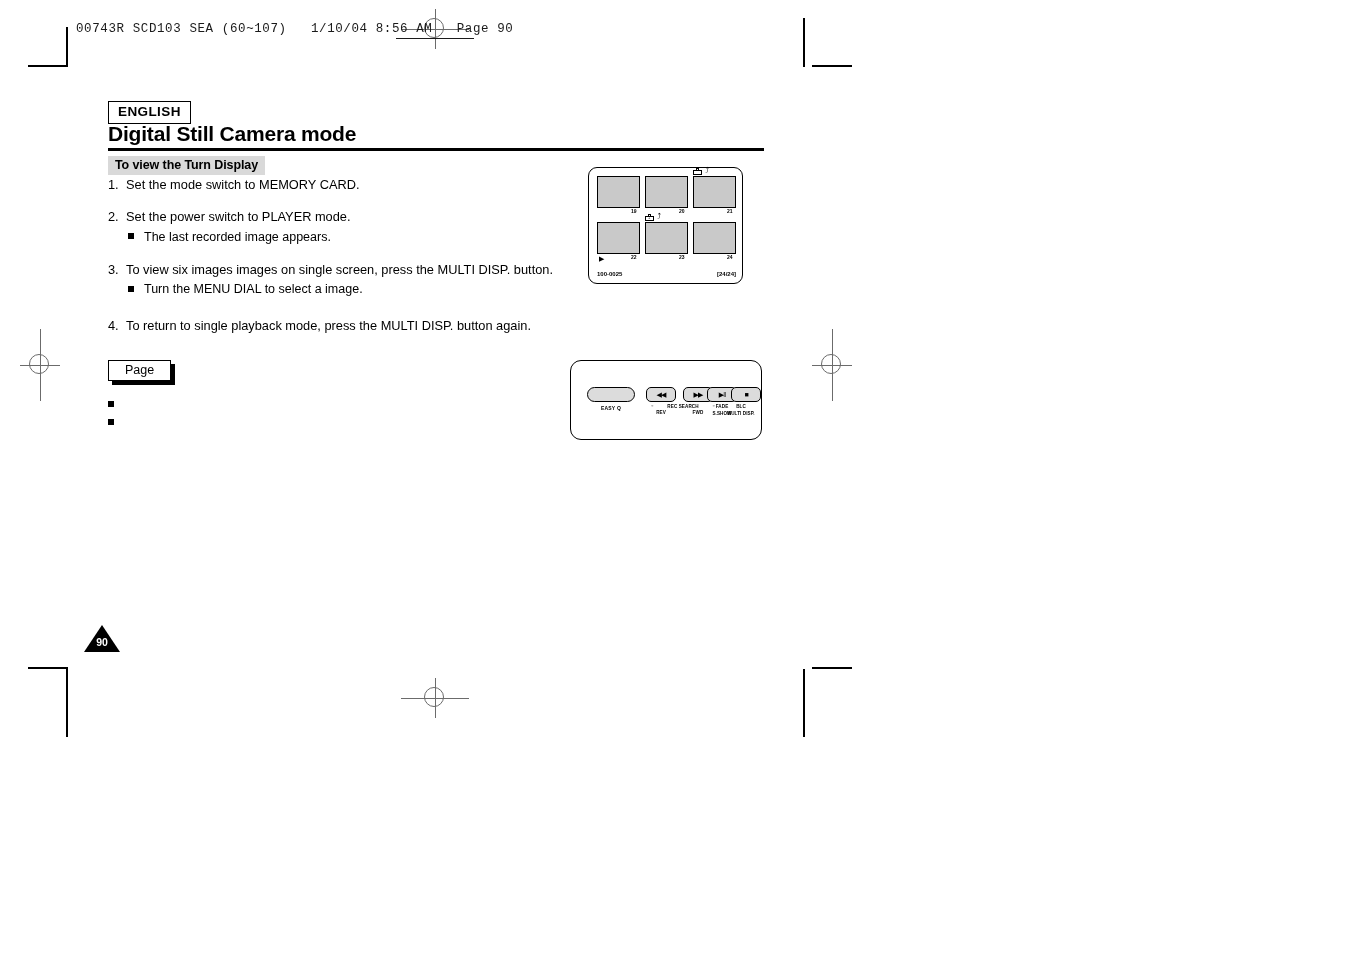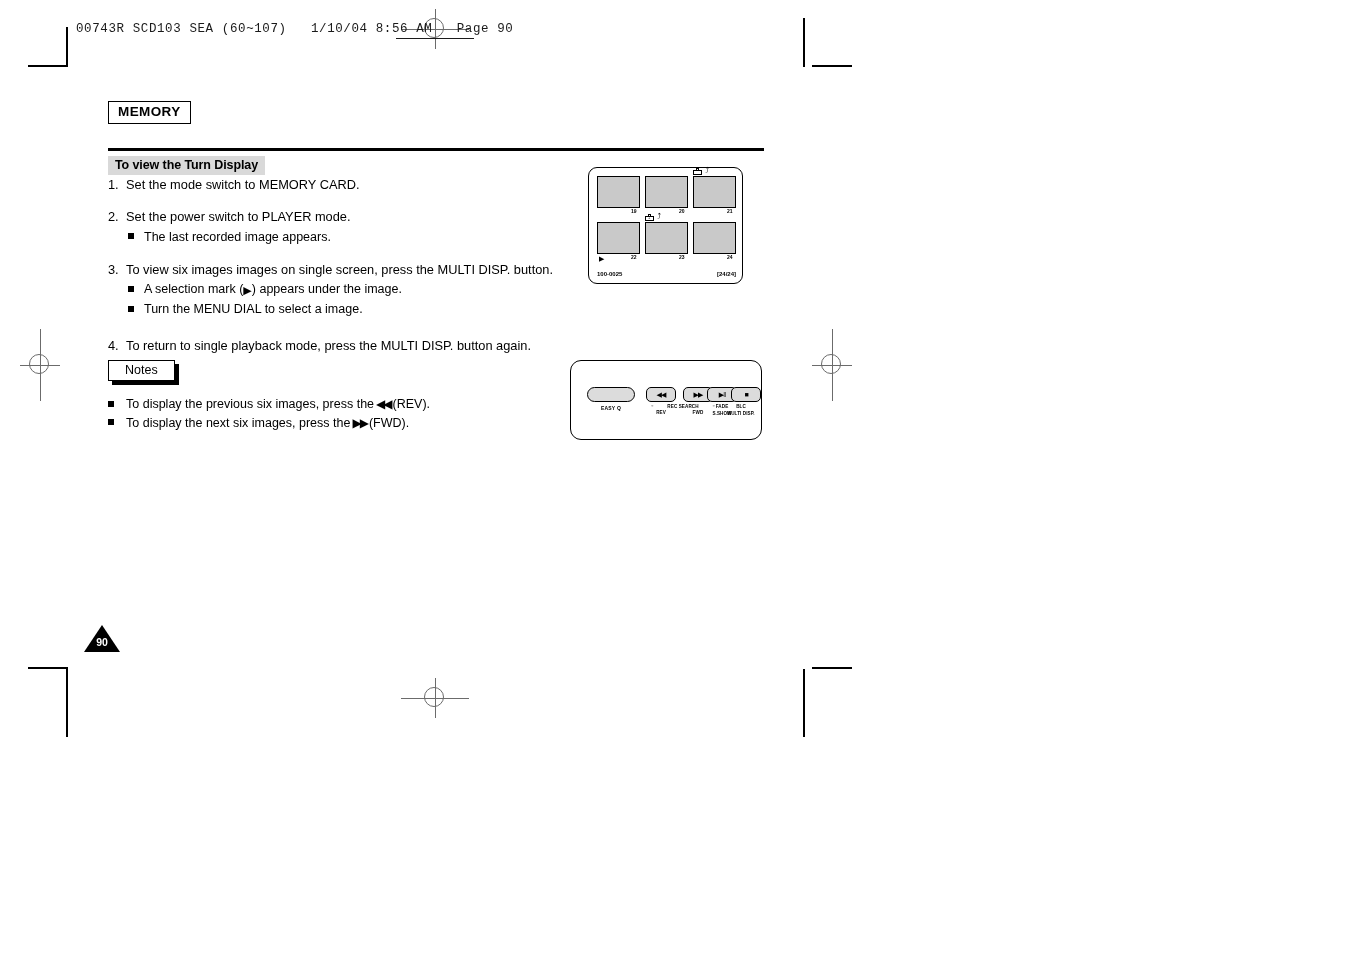--- a/index.html
+++ b/index.html
@@ -175,21 +175,22 @@
   </div>
   <div class="reg wide" style="left:415px;top:678px;">
     <div class="vl"></div>
       <div class="hl"></div>
       <div class="circ"></div>
   </div>
 
   <div class="slug" style="left:76px;top:22px;">00743R SCD103 SEA (60~107)   1/10/04 8:56 AM   Page 90</div>
   <div class="crop" style="left:396px;top:38px;width:78px;height:1px;background:#1a1a1a;"></div>
 
-  <div class="english-box">MEMORY</div>
+  <div class="english-box">ENGLISH</div>
+  <div class="page-title">Digital Still Camera mode</div>
   <div class="title-rule"></div>
   <div class="section-head">To view the Turn Display</div>
 
   <div class="steps">
 
     <div class="step" style="margin-bottom:15px;">
       <div class="step-line">
         <span class="step-num">1.</span>
         <span class="step-text">Set the mode switch to MEMORY CARD.</span>
       </div>
@@ -206,46 +207,40 @@
       </div>
     </div>
 
     <div class="step" style="margin-bottom:15px;">
       <div class="step-line">
         <span class="step-num">3.</span>
         <span class="step-text">To view six images images on single screen, press the MULTI DISP. button.</span>
       </div>
       <div class="sub">
         <span class="sq"><b></b></span>
-        <span><span>A selection mark (</span><span class="tri">▶</span><span>) appears under the image.</span></span>
-      </div>
-      <div class="sub">
-        <span class="sq"><b></b></span>
         <span>Turn the MENU DIAL to select a image.</span>
       </div>
     </div>
 
     <div class="step" style="margin-top:19px;">
       <div class="step-line">
         <span class="step-num">4.</span>
         <span class="step-text">To return to single playback mode, press the MULTI DISP. button again.</span>
       </div>
     </div>
   </div>
 
   <div class="notes-wrap">
-    <div class="notes-box">Notes</div>
+    <div class="notes-box">Page</div>
     <div class="note-list">
       <div class="note-line">
         <span class="sq"><b></b></span>
-        <span><span>To display the previous six images, press the</span><span class="rev-glyph">◀◀</span><span>(REV).</span></span>
       </div>
       <div class="note-line">
         <span class="sq"><b></b></span>
-        <span><span>To display the next six images, press the</span><span class="fwd-glyph">▶▶</span><span>(FWD).</span></span>
       </div>
     </div>
   </div>
 
   <div class="lcd">
     <div class="lcd-grid">
 
       <div class="thumb r0 c0"></div>
       <div class="tnum" style="left:34px;top:33px;">19</div>
 

